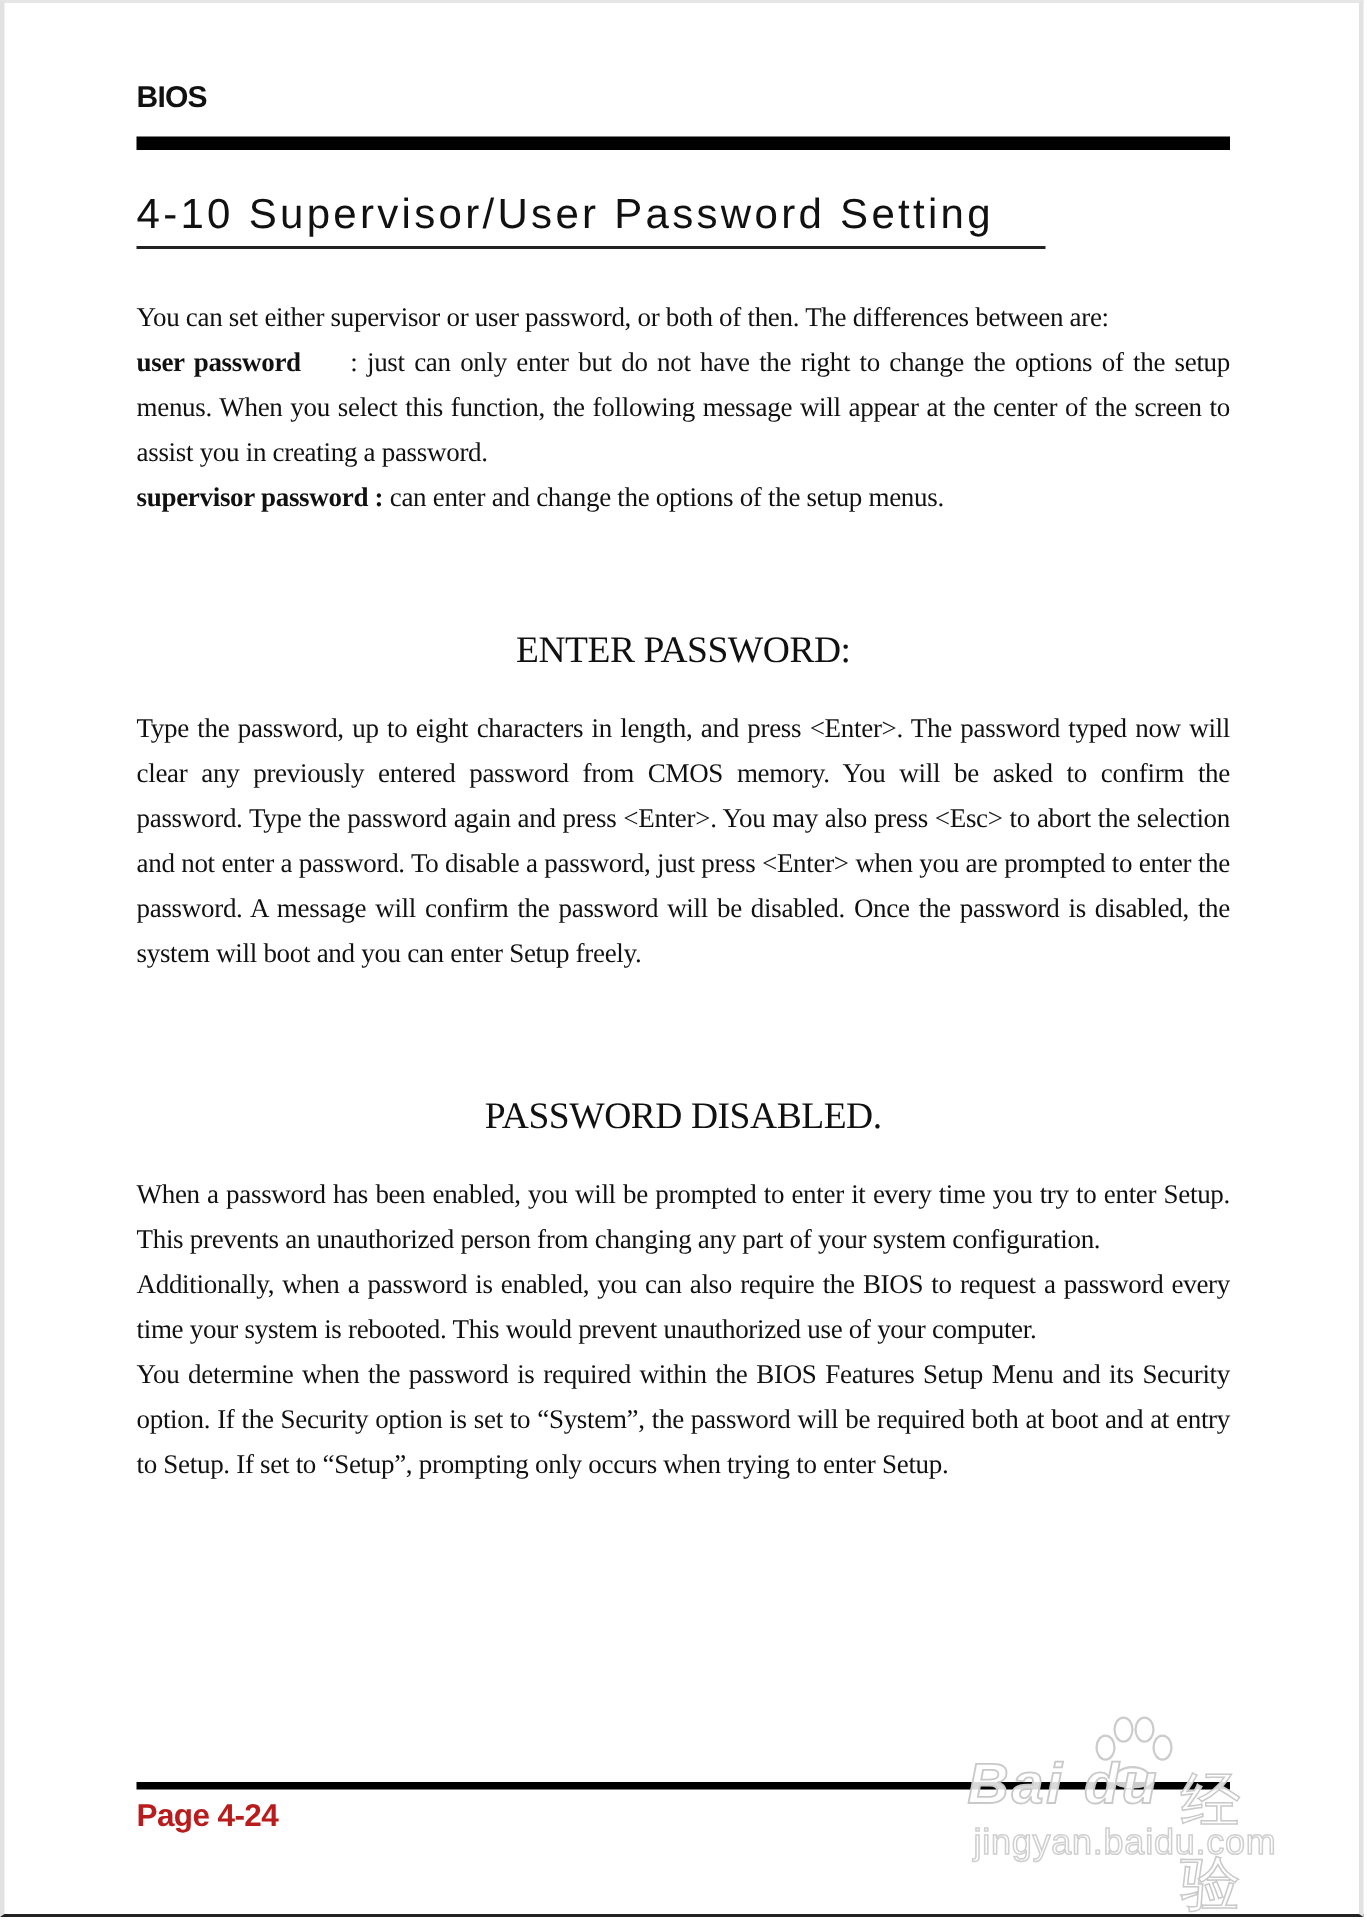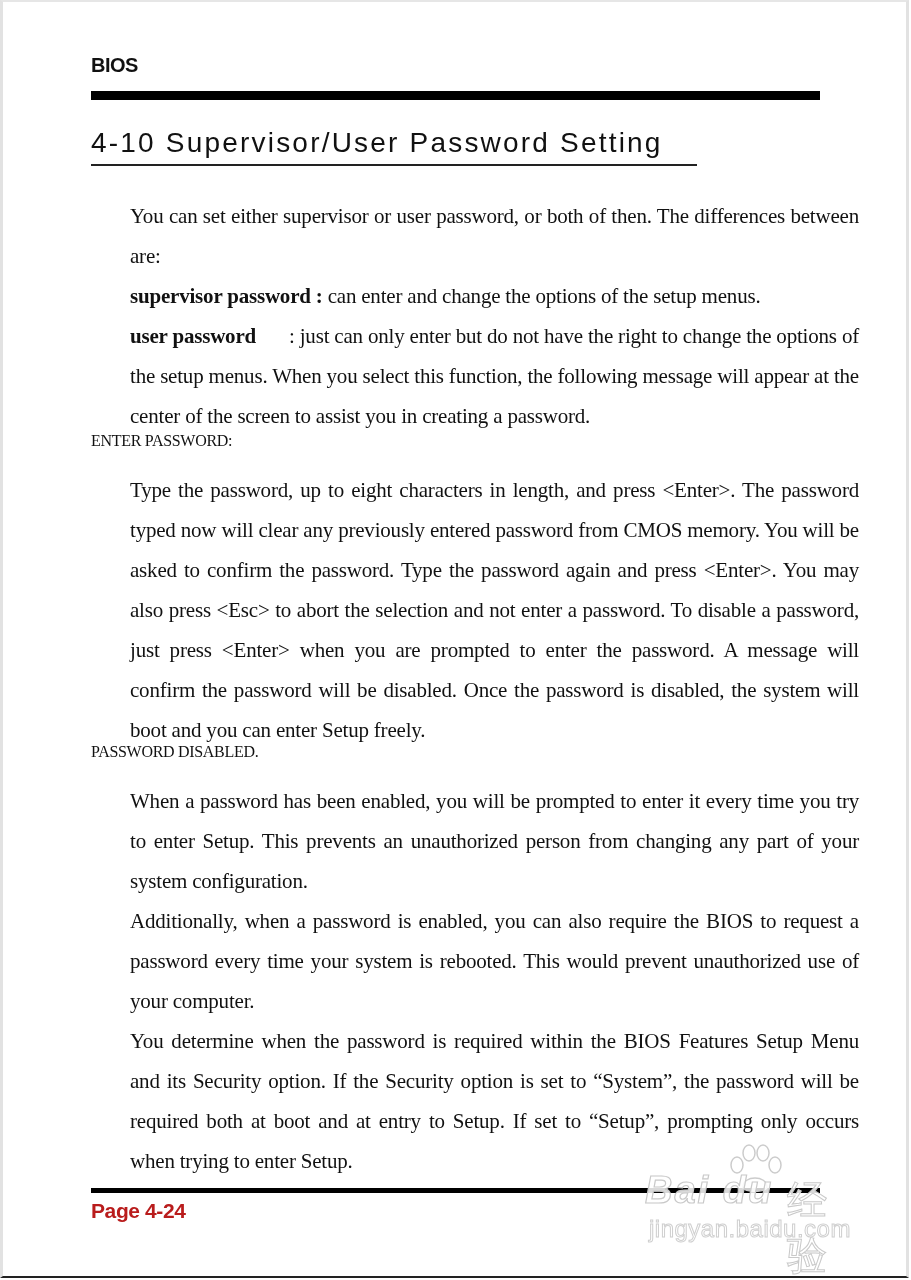--- a/index.html
+++ b/index.html
@@ -60,44 +60,42 @@
     left: 91px;
     top: 164px;
     width: 606px;
     height: 2px;
     background: #222;
   }
   .body-text {
     position: absolute;
     left: 91px;
     width: 729px;
-    font-size: 21px;
-    line-height: 40px;
+    font-size: 18px;
+    line-height: 30px;
     text-align: justify;
     letter-spacing: -0.2px;
-    margin-left: 39px;
   }
   .body-text p {
     margin: 0;
   }
   .b {
     font-weight: bold;
   }
   .tab-gap {
     display: inline-block;
     width: 33px;
   }
   .center-msg {
     position: absolute;
     left: 91px;
     width: 729px;
-    text-align: left;
-    font-size: 16px;
+    text-align: center;
+    font-size: 25px;
     letter-spacing: -0.3px;
-    margin-top: 12px;
   }
   .foot-rule {
     position: absolute;
     left: 91px;
     top: 1188px;
     width: 729px;
     height: 5px;
     background: #000;
   }
   .folio {
@@ -162,25 +160,25 @@
 <div class="page-frame"></div>
 
 <div class="running-head">BIOS</div>
 <div class="head-rule"></div>
 
 <div class="section-title">4-10 Supervisor/User Password Setting</div>
 <div class="title-rule"></div>
 
 <div class="body-text" style="top:196px;">
   <p>You can set either supervisor or user password, or both of then.  The differences between are:</p>
+  <p>
+    <span class="b">user password</span><span class="tab-gap"></span><span>: just can only enter but do not have the right to change   the options of the setup menus. When you select this function, the following message will appear at the center of the screen to assist you in creating a password.</span>
+  </p>
   <p style="text-align:left;">
     <span class="b">supervisor password :</span><span> can enter and change the options of the setup menus.</span>
-  </p>
-  <p>
-    <span class="b">user password</span><span class="tab-gap"></span><span>: just can only enter but do not have the right to change   the options of the setup menus. When you select this function, the following message will appear at the center of the screen to assist you in creating a password.</span>
   </p>
 </div>
 
 <div class="center-msg" style="top:420px;">ENTER PASSWORD:</div>
 
 <div class="body-text" style="top:470px;">
   <p>Type the password, up to eight characters in length, and press &lt;Enter&gt;.  The password typed now will clear any previously entered password from CMOS memory. You will be asked to confirm the password.  Type the password again and press &lt;Enter&gt;.  You may also press &lt;Esc&gt; to abort the selection and not enter a password. To disable a password, just press &lt;Enter&gt; when you are prompted to enter the password.  A message will confirm the password will be disabled.  Once the password is disabled, the system will boot and you can enter Setup freely.</p>
 </div>
 
 <div class="center-msg" style="top:731px;">PASSWORD DISABLED.</div>

